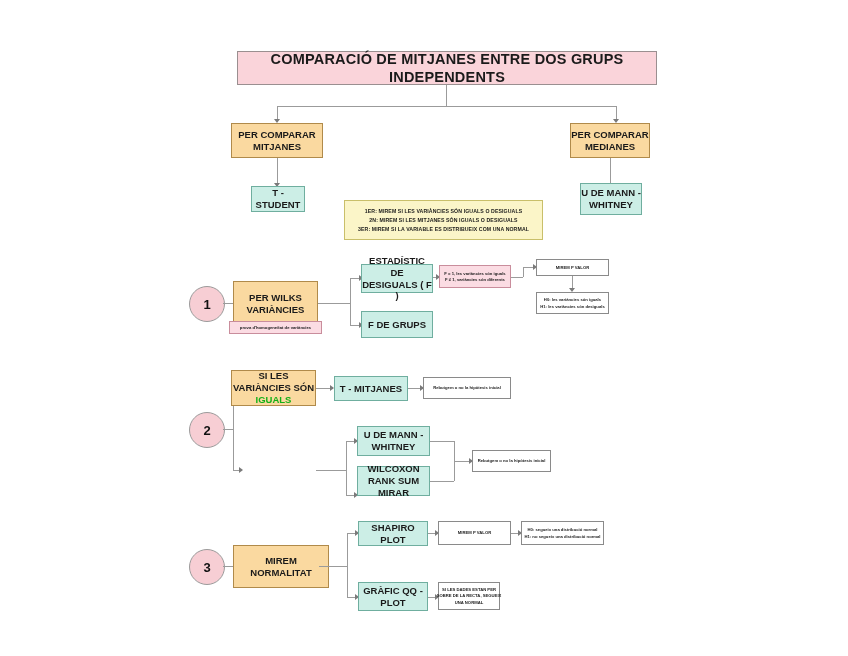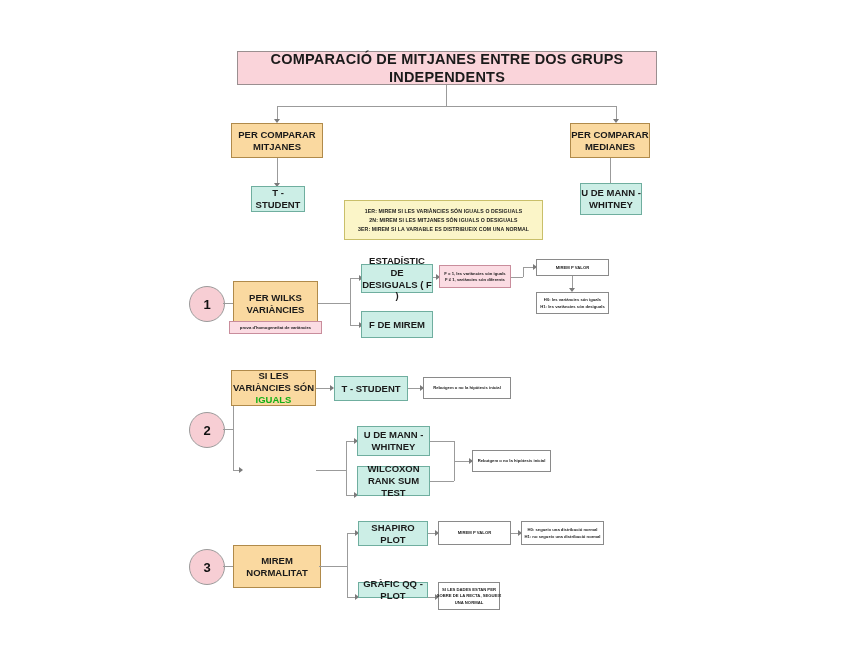--- a/index.html
+++ b/index.html
@@ -103,21 +103,21 @@
   <div class="ln lv" style="left:350px;top:278px;height:47px;"></div>
   <div class="ln lh" style="left:350px;top:278px;width:11px;"></div>
   <div class="ln lh" style="left:350px;top:325px;width:11px;"></div>
   <div class="arrow ar" style="left:359px;top:275px;"></div>
   <div class="arrow ar" style="left:359px;top:322px;"></div>
 
   <div class="node mint" style="left:361px;top:264px;width:72px;height:29px;">
     <span>ESTADÍSTIC DE DESIGUALS ( F )</span>
   </div>
   <div class="node mint" style="left:361px;top:311px;width:72px;height:27px;">
-    <span>F DE MIREM</span>
+    <span>F DE GRUPS</span>
   </div>
 
   <div class="ln lh" style="left:433px;top:277px;width:6px;"></div>
   <div class="arrow ar" style="left:436px;top:274px;"></div>
   <div class="node pink-note" style="left:439px;top:265px;width:72px;height:23px;">
     <span class="nowrap">F = 1, les variàncies són iguals</span>
     <span class="nowrap">F ≠ 1, variàncies són diferents</span>
   </div>
 
   <div class="ln lh" style="left:511px;top:277px;width:12px;"></div>
@@ -147,71 +147,71 @@
   <div class="arrow ar" style="left:239px;top:385px;"></div>
   <div class="arrow ar" style="left:239px;top:467px;"></div>
 
   <div class="node orange" style="left:231px;top:370px;width:85px;height:36px;justify-content:center;">
     <span><span>SI LES VARIÀNCIES SÓN </span><span class="green">IGUALS</span></span>
   </div>
 
   <div class="ln lh" style="left:316px;top:388px;width:17px;"></div>
   <div class="arrow ar" style="left:330px;top:385px;"></div>
   <div class="node mint" style="left:334px;top:376px;width:74px;height:25px;">
-    <span>T - STUDENT</span>
+    <span>T - MITJANES</span>
   </div>
   <div class="ln lh" style="left:408px;top:388px;width:15px;"></div>
   <div class="arrow ar" style="left:420px;top:385px;"></div>
   <div class="node white-note" style="left:423px;top:377px;width:88px;height:22px;">
     <span class="nowrap">Rebutgem o no la hipòtesis inicial</span>
   </div>
 
   <div class="ln lh" style="left:316px;top:470px;width:30px;"></div>
   <div class="ln lv" style="left:346px;top:441px;height:54px;"></div>
   <div class="ln lh" style="left:346px;top:441px;width:10px;"></div>
   <div class="ln lh" style="left:346px;top:495px;width:10px;"></div>
   <div class="arrow ar" style="left:354px;top:438px;"></div>
   <div class="arrow ar" style="left:354px;top:492px;"></div>
 
   <div class="node mint" style="left:357px;top:426px;width:73px;height:30px;">
     <span>U DE MANN - WHITNEY</span>
   </div>
   <div class="node mint" style="left:357px;top:466px;width:73px;height:30px;">
-    <span>WILCOXON RANK SUM TEST</span>
+    <span>WILCOXON RANK SUM MIRAR</span>
   </div>
 
   <div class="ln lh" style="left:430px;top:441px;width:24px;"></div>
   <div class="ln lh" style="left:430px;top:481px;width:24px;"></div>
   <div class="ln lv" style="left:454px;top:441px;height:40px;"></div>
   <div class="ln lh" style="left:454px;top:461px;width:18px;"></div>
   <div class="arrow ar" style="left:469px;top:458px;"></div>
   <div class="node white-note" style="left:472px;top:450px;width:79px;height:22px;">
     <span class="nowrap">Rebutgem o no la hipòtesis inicial</span>
   </div>
 
   <div class="circle" style="left:189px;top:549px;width:34px;height:34px;">
     <span>3</span>
   </div>
   <div class="ln lh" style="left:223px;top:566px;width:10px;"></div>
 
-  <div class="node orange" style="left:233px;top:545px;width:88px;height:43px;">
+  <div class="node orange" style="left:233px;top:545px;width:96px;height:43px;">
     <span>MIREM NORMALITAT</span>
   </div>
 
   <div class="ln lh" style="left:319px;top:566px;width:28px;"></div>
   <div class="ln lv" style="left:347px;top:533px;height:64px;"></div>
   <div class="ln lh" style="left:347px;top:533px;width:10px;"></div>
   <div class="ln lh" style="left:347px;top:597px;width:10px;"></div>
   <div class="arrow ar" style="left:355px;top:530px;"></div>
   <div class="arrow ar" style="left:355px;top:594px;"></div>
 
   <div class="node mint" style="left:358px;top:521px;width:70px;height:25px;">
     <span>SHAPIRO PLOT</span>
   </div>
-  <div class="node mint" style="left:358px;top:582px;width:70px;height:16px;">
+  <div class="node mint" style="left:358px;top:582px;width:70px;height:29px;">
     <span>GRÀFIC QQ - PLOT</span>
   </div>
 
   <div class="ln lh" style="left:428px;top:533px;width:10px;"></div>
   <div class="arrow ar" style="left:435px;top:530px;"></div>
   <div class="node white-note" style="left:438px;top:521px;width:73px;height:24px;">
     <span class="nowrap">MIREM P VALOR</span>
   </div>
   <div class="ln lh" style="left:511px;top:533px;width:10px;"></div>
   <div class="arrow ar" style="left:518px;top:530px;"></div>

